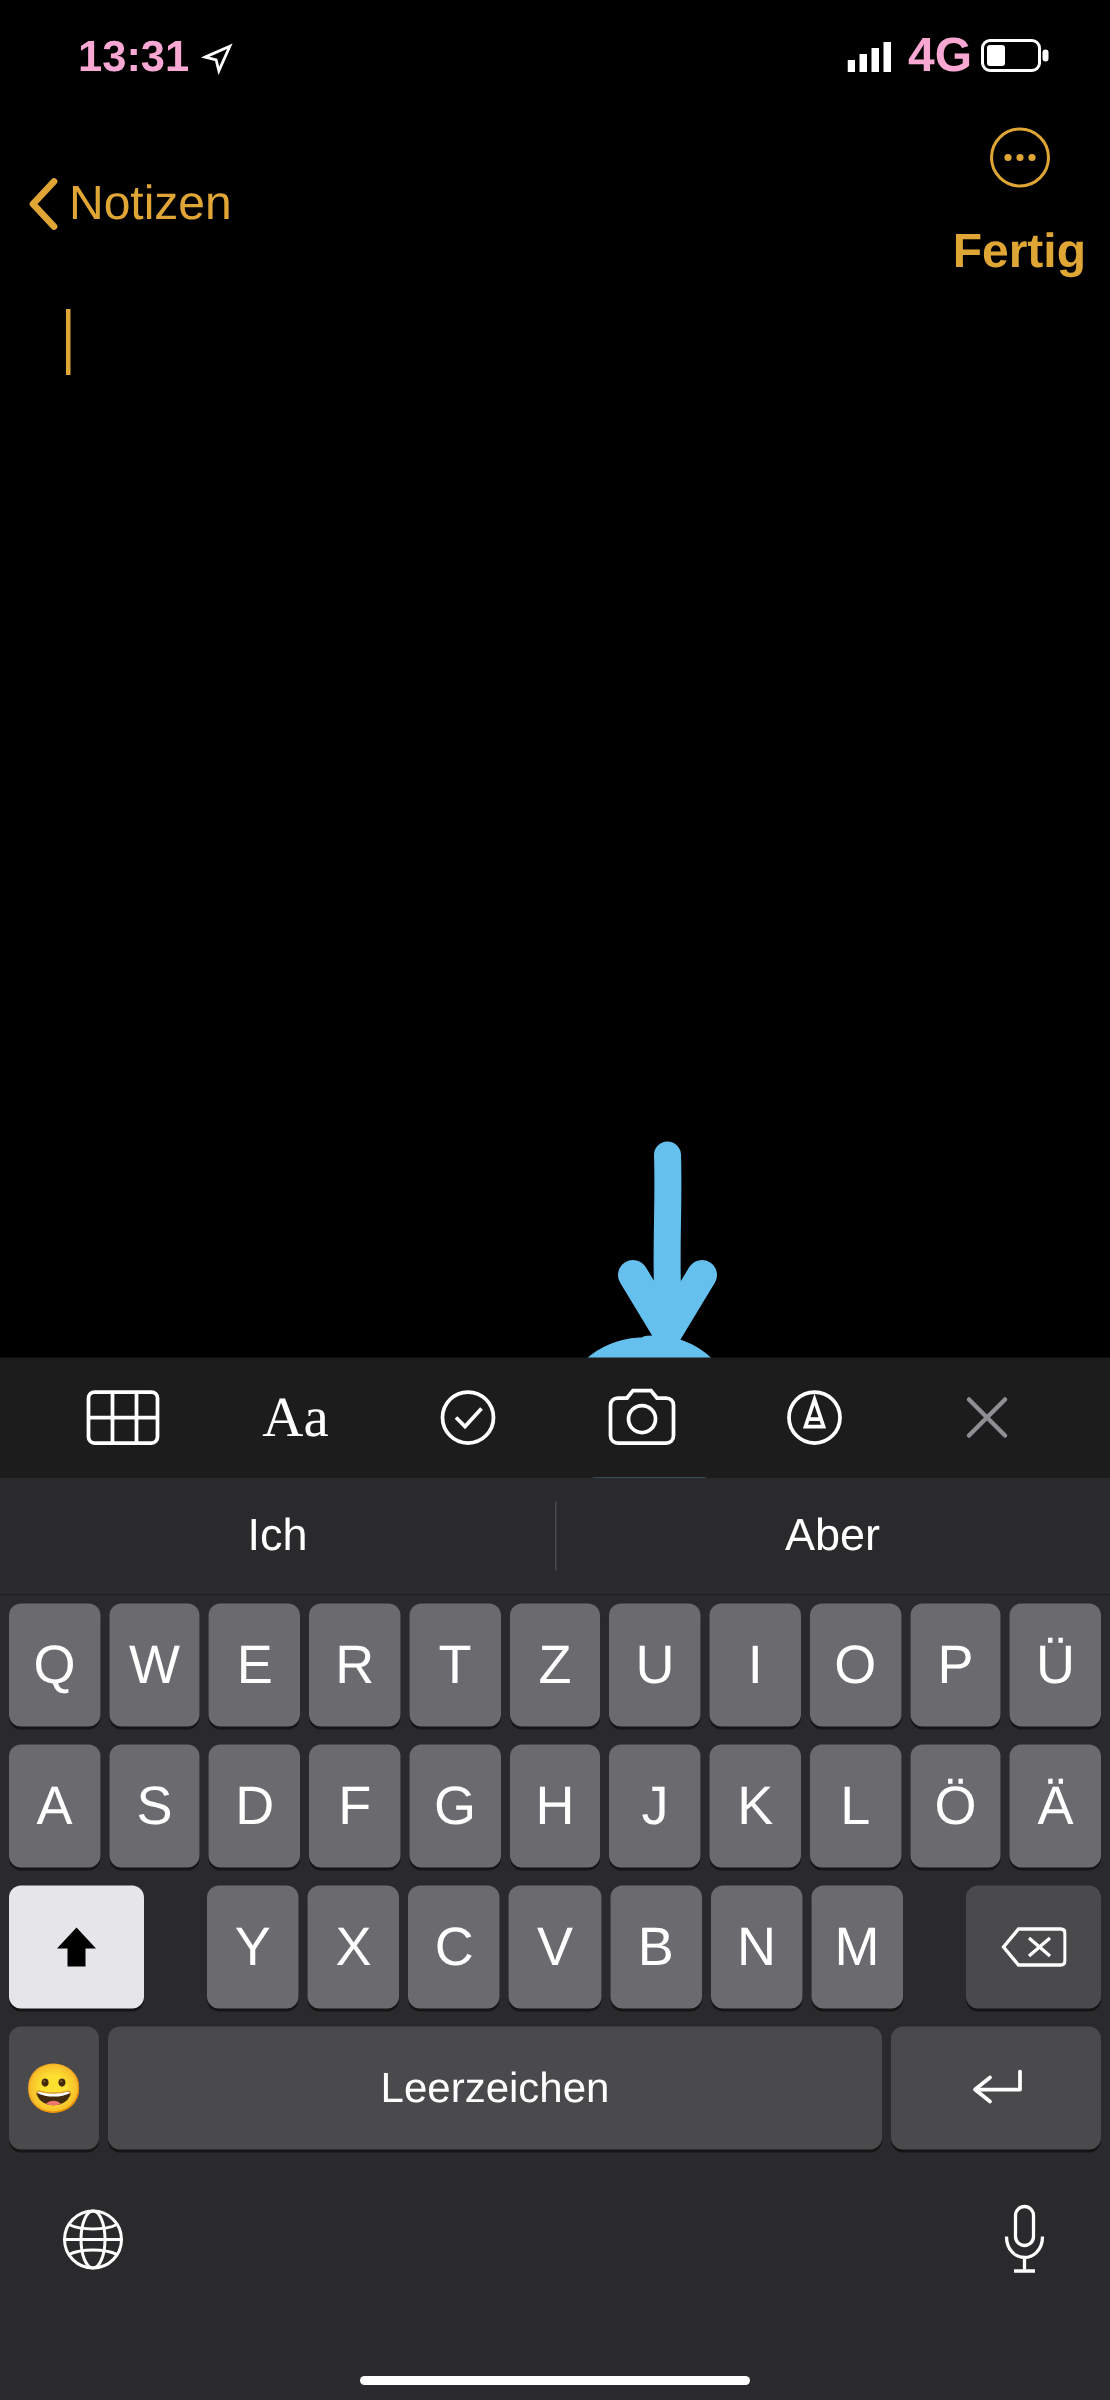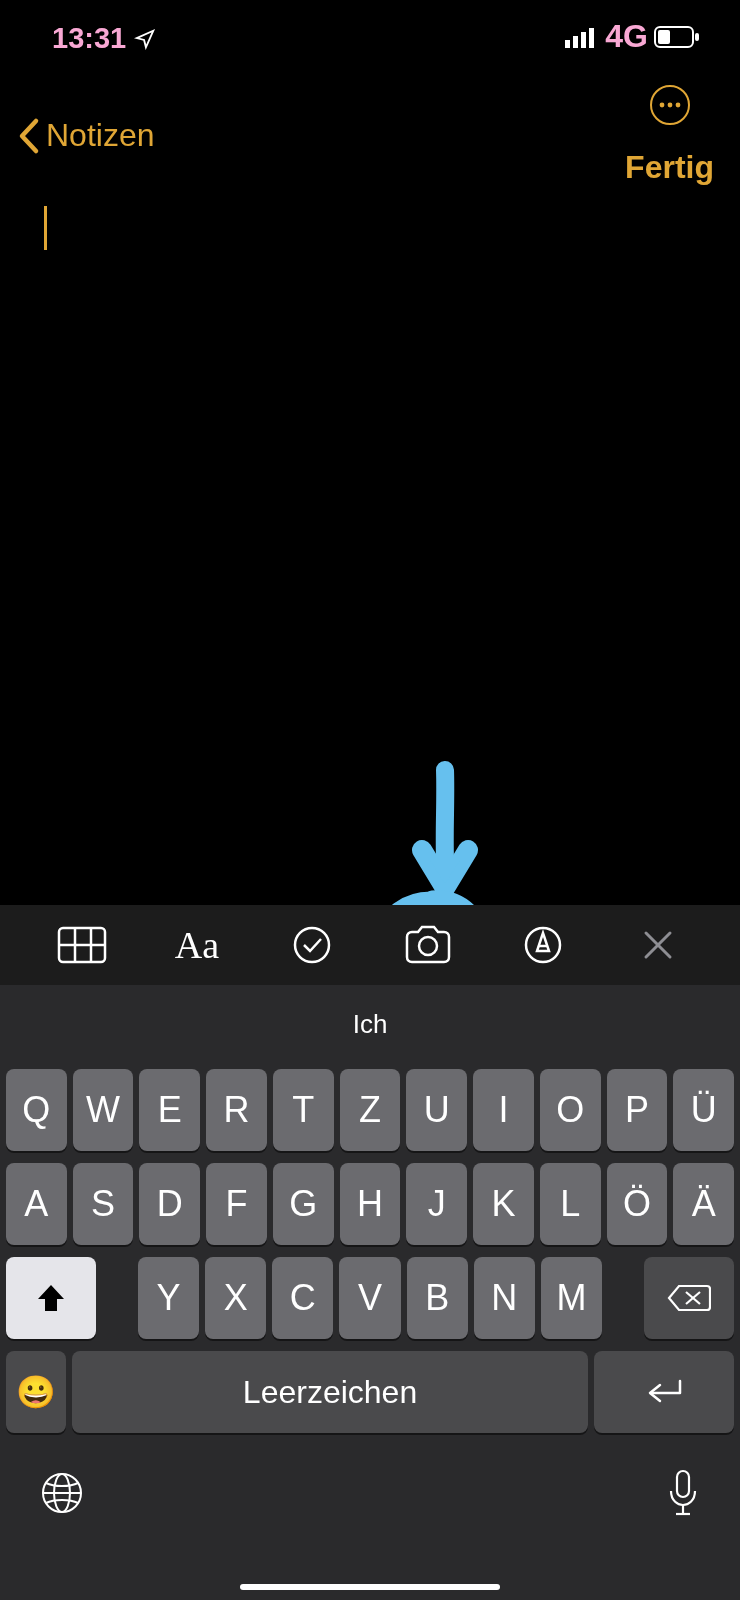--- a/index.html
+++ b/index.html
@@ -25,21 +25,21 @@
   }
   .status-left { display:flex; align-items:center; gap:8px; }
   .status-right { display:flex; align-items:center; gap:6px; }
   .status-right svg { display:block; }
 
   
   .nav-bar {
     display:flex;
     justify-content: space-between;
     align-items: center;
-    padding: 20px 26px 10px 16px;
+    padding: 20px 16px 10px 16px;
   }
   .nav-left { display:flex; align-items:center; color:#E0A635; font-size:32px; }
   .nav-left svg { margin-right:4px; }
   .nav-right { display:flex; align-items:center; gap:24px;flex-direction:column; }
   .ellipsis-circle { width:40px; height:40px; border:2px solid #E0A635; border-radius:50%; display:flex; align-items:center; justify-content:center; }
   .done-btn { color:#E0A635; font-size:32px; font-weight:600; }
 
   
   .note-area { position:relative; flex:1; }
   .cursor {
@@ -84,21 +84,21 @@
   .suggestion-bar {
     position:absolute; left:0; right:0; top:985px;
     height:78px;
     background:#2a2a2c;
     display:flex;
     align-items:stretch;
   }
   .sugg {
     flex:1;
     display:flex; align-items:center; justify-content:center;
-    color:#fff; font-size:26px;
+    color:#fff; font-size:30px;
     position:relative;
   }
   .sugg + .sugg::before {
     content:""; position:absolute; left:0; top:16px; bottom:16px;
     width:1px; background:#4a4a4c;
   }
 
   
   .keyboard {
     position:absolute; left:0; right:0; top:1063px; bottom:0;
@@ -116,21 +116,21 @@
     font-size:36px;
     box-shadow: 0 2px 0 rgba(0,0,0,0.5);
     flex:1;
     min-width:0;
   }
   .key.fn { background:#4a4a4c; font-size:28px; }
   .key.shift { background:#e5e5ea; color:#000; flex: 0 0 90px; }
   .key.bsp  { flex: 0 0 90px; }
   .key.num  { flex: 0 0 90px; font-size:28px;}
   .key.emoji{ flex: 0 0 60px; font-size:32px;}
-  .key.space{ flex: 1; font-size:32px; }
+  .key.space{ flex: 1; font-size:28px; }
   .key.ret  { flex: 0 0 140px; }
   .krow.row3 .spacer { flex:0 0 30px; }
   .bottom-bar {
     display:flex; justify-content:space-between; align-items:center;
     padding: 10px 34px 0 34px;
     height:90px;
   }
   .home-indicator {
     position:absolute; bottom:10px; left:50%; transform:translateX(-50%);
     width:260px; height:6px; border-radius:3px; background:#fff;
@@ -229,20 +229,21 @@
   <div class="tool close">
     <svg width="34" height="34" viewBox="0 0 34 34" stroke="#8e8e93" stroke-width="3" stroke-linecap="round">
         <line x1="5" y1="5" x2="29" y2="29"></line>
         <line x1="29" y1="5" x2="5" y2="29"></line>
       </svg>
   </div>
 </div>
 
 <div class="suggestion-bar">
   <div class="sugg">Ich</div>
+  <div class="sugg">Aber</div>
 </div>
 
 <div class="keyboard">
   <div class="krow">
     <div class="key">Q</div>
     <div class="key">W</div>
     <div class="key">E</div>
     <div class="key">R</div>
     <div class="key">T</div>
     <div class="key">Z</div>

